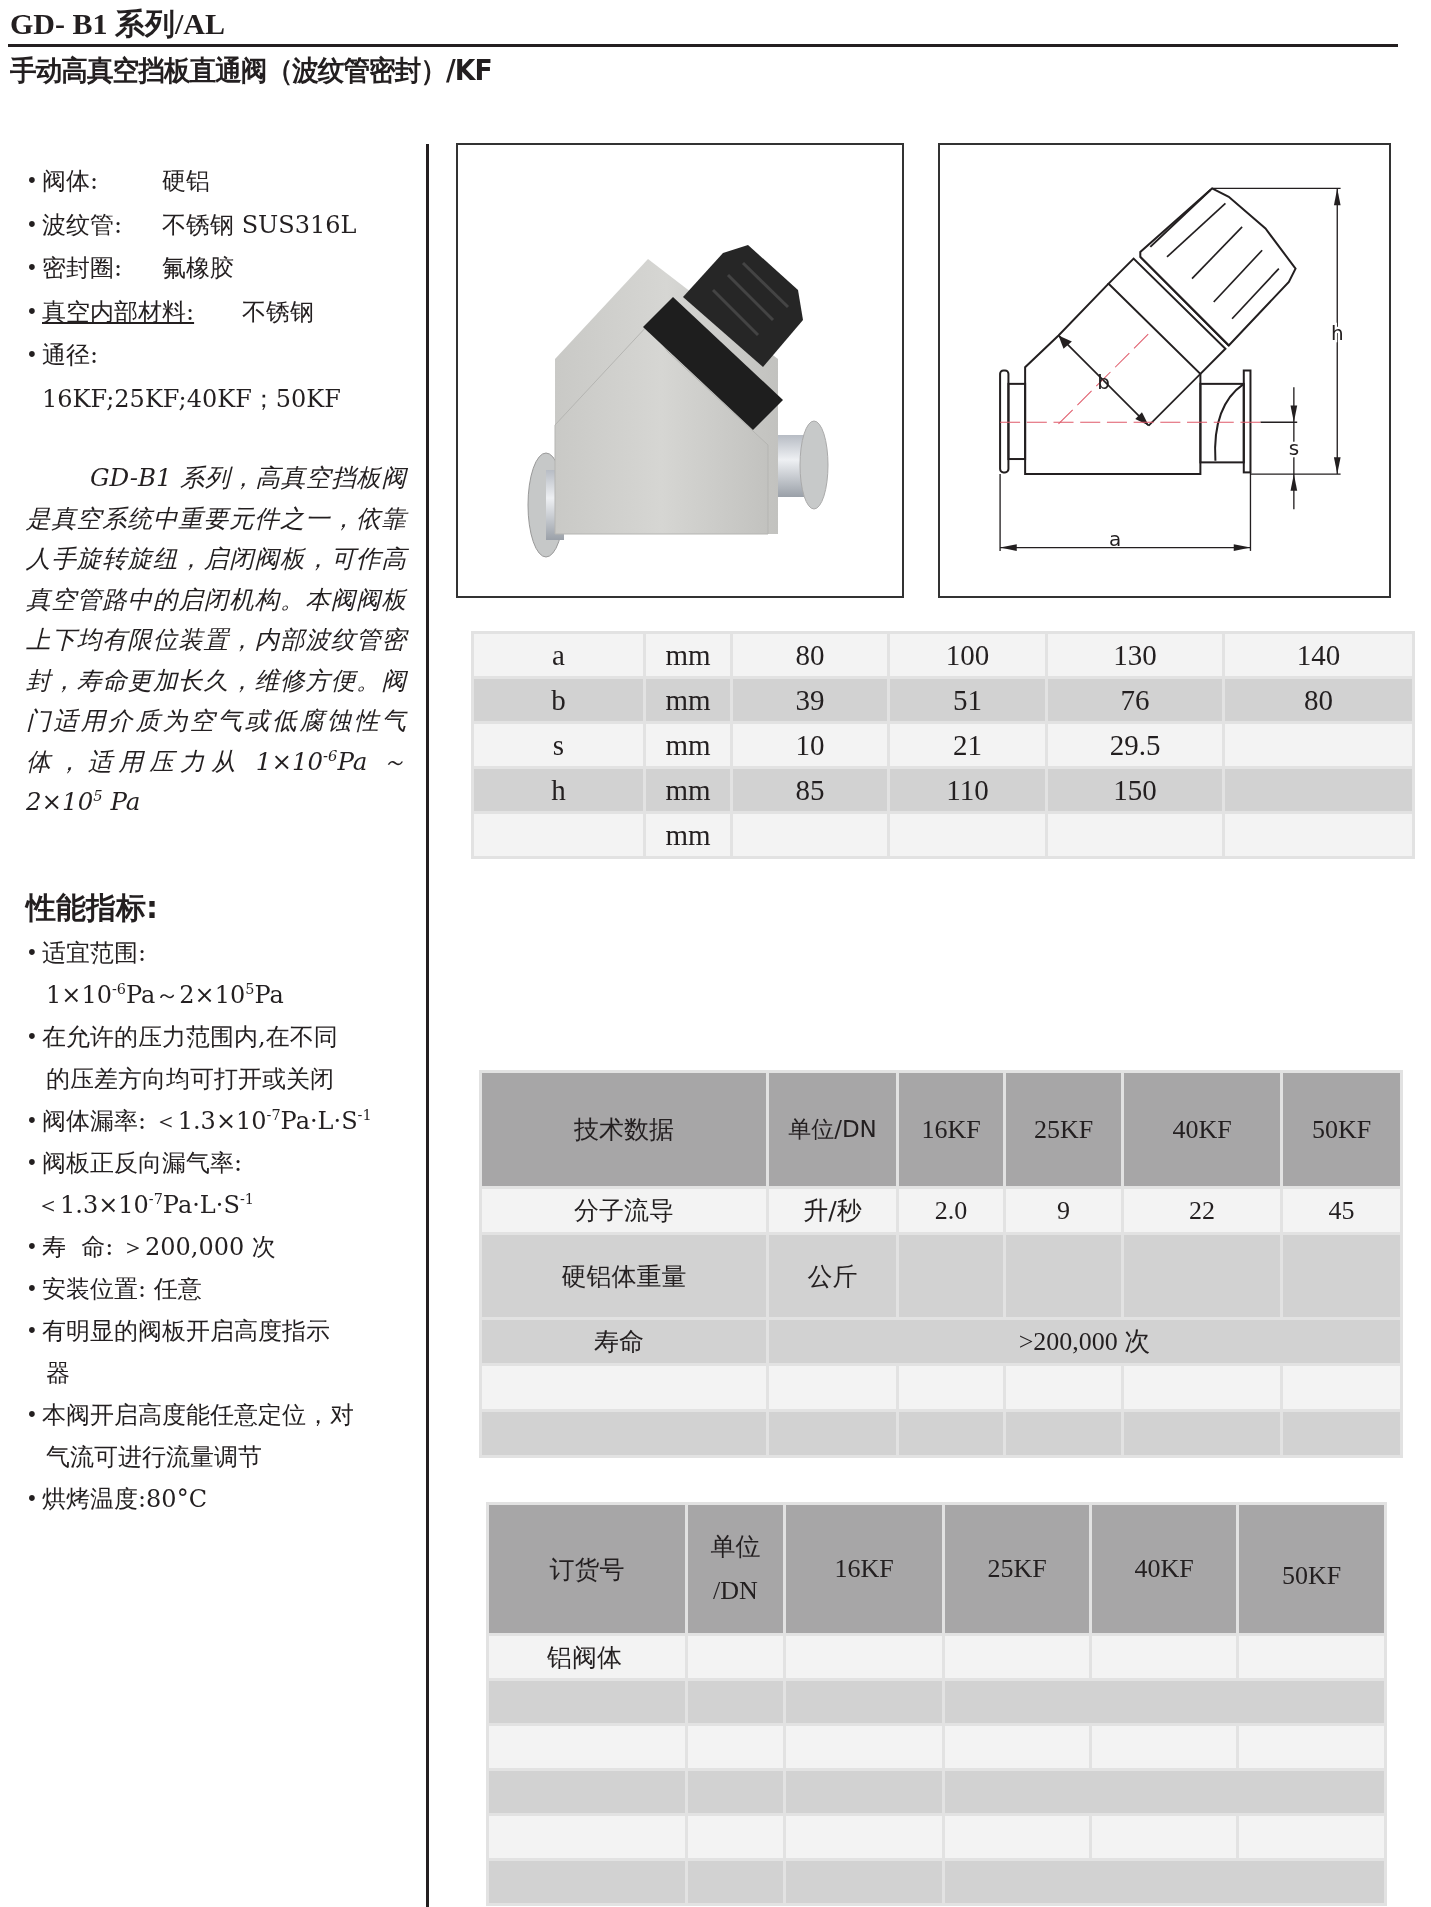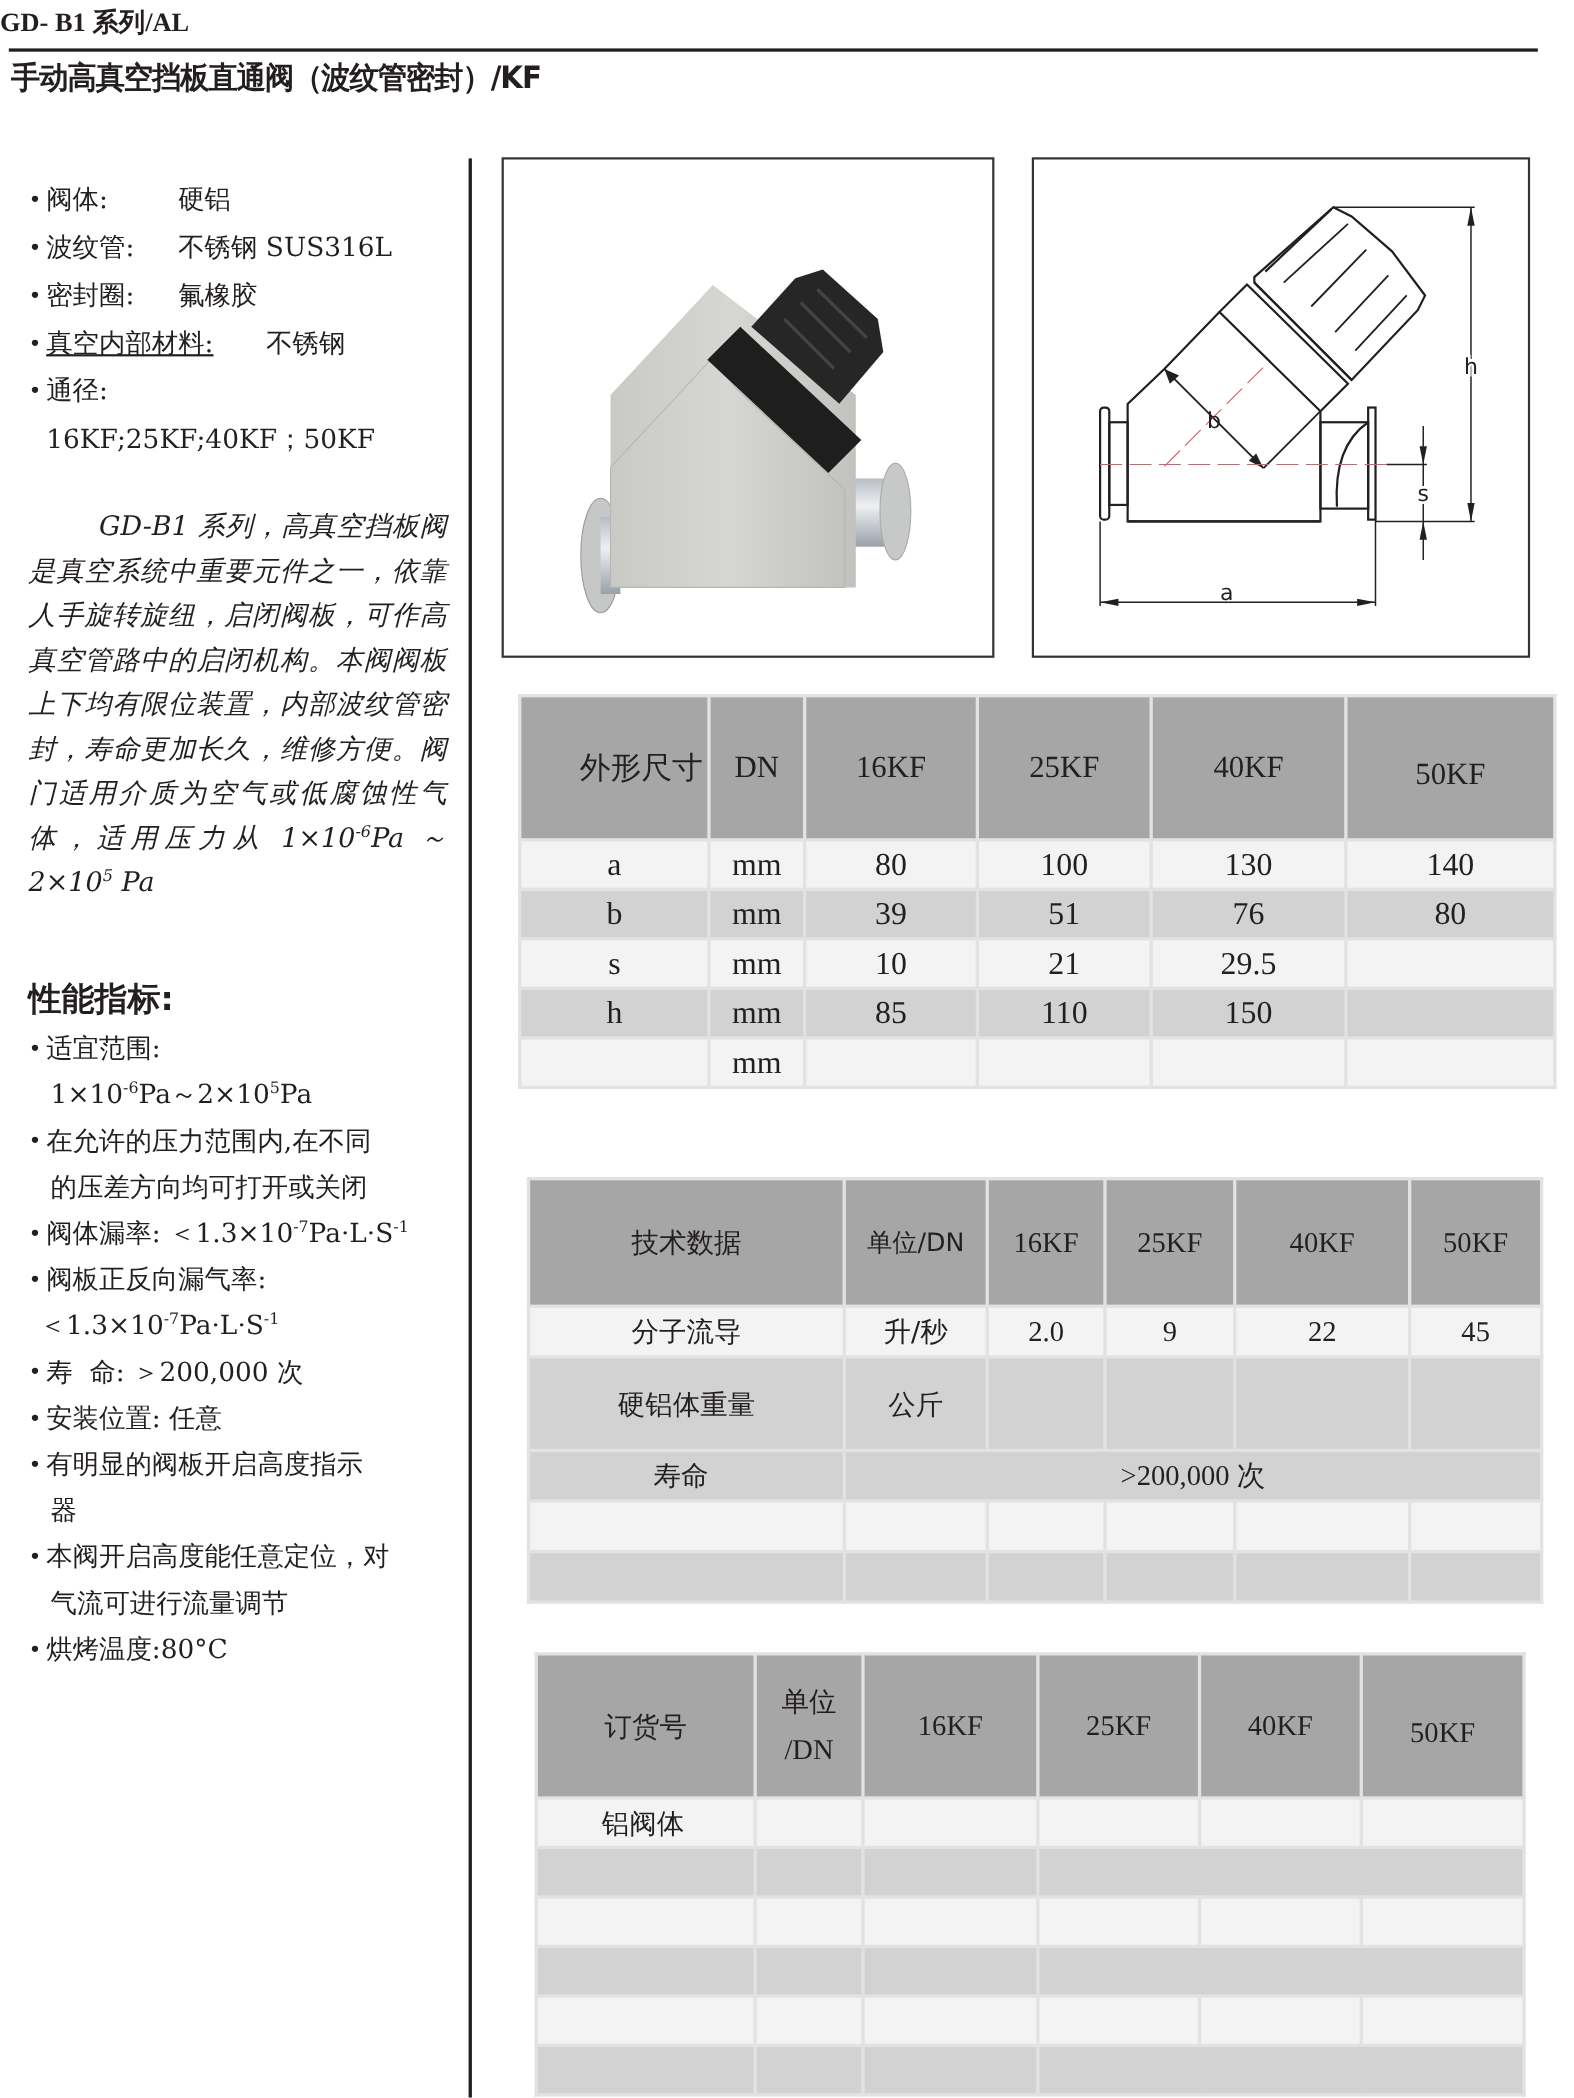--- a/index.html
+++ b/index.html
@@ -1,19 +1,19 @@
 <!DOCTYPE html>
 <html><head>
 <meta charset="utf-8">
 <style>
   html, body { margin:0; padding:0; background:#ffffff; }
   body { width:1431px; height:1907px; position:relative; overflow:hidden;
          font-family:"DejaVu Serif","Liberation Serif", serif; color:#231f20; }
   .abs { position:absolute; }
-  #series-title { left:0; top:4px; font-family:"Liberation Serif", serif; font-weight:bold; font-size:24px; letter-spacing:0px; white-space:nowrap; }
+  #series-title { left:10px; top:4px; font-family:"Liberation Serif", serif; font-weight:bold; font-size:30px; letter-spacing:0px; white-space:nowrap; }
   #title-rule { left:8px; top:44px; width:1390px; height:3px; background:#231f20; }
   #page-title { left:10px; top:52px; font-family:"DejaVu Sans", sans-serif; font-weight:bold; font-size:28px; white-space:nowrap; letter-spacing:-1px; transform:scaleX(0.95); transform-origin:left top; }
   #col-divider { left:426px; top:144px; width:3px; height:1763px; background:#231f20; }
 
   .spec-list { left:26px; top:160px; width:395px; font-family:"DejaVu Serif", serif; font-size:24px; line-height:43.5px; }
   .spec-item { white-space:nowrap; position:relative; padding-left:16px; }
   .spec-item .bullet { position:absolute; left:0; top:0; font-size:20px; }
   .spec-item.cont { padding-left:16px; }
 
   .desc { left:26px; top:458px; width:380px; font-size:24.5px; line-height:40.5px; font-family:"DejaVu Serif", serif; text-align:justify; }
@@ -182,28 +182,20 @@
 <table id="dim-table" class="spec">
   <colgroup>
       <col style="width:172px">
       <col style="width:87px">
       <col style="width:157px">
       <col style="width:158px">
       <col style="width:177px">
       <col style="width:190px">
     </colgroup>
   <tbody>
-      <tr>
-    <th class="cjk" style="text-align:right;padding-right:4px;">外形尺寸</th>
-    <th>DN</th>
-    <th>16KF</th>
-    <th>25KF</th>
-    <th>40KF</th>
-    <th style="padding-top:14px;">50KF</th>
-  </tr>
   <tr class="light">
     <td>a</td>
         <td>mm</td>
         <td>80</td>
         <td>100</td>
         <td>130</td>
         <td>140</td>
   </tr>
   <tr class="dark">
     <td>b</td>

